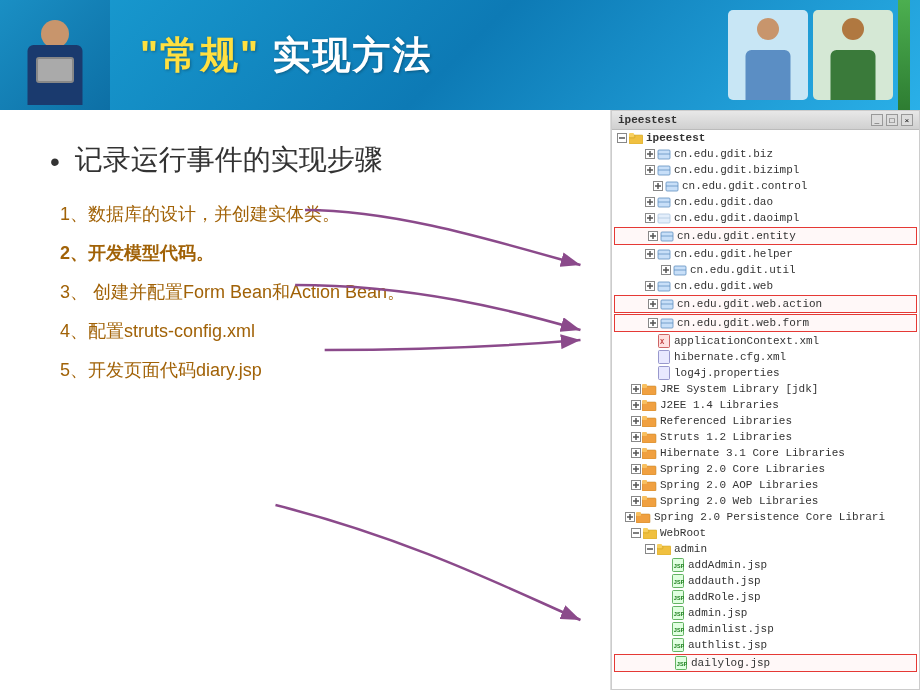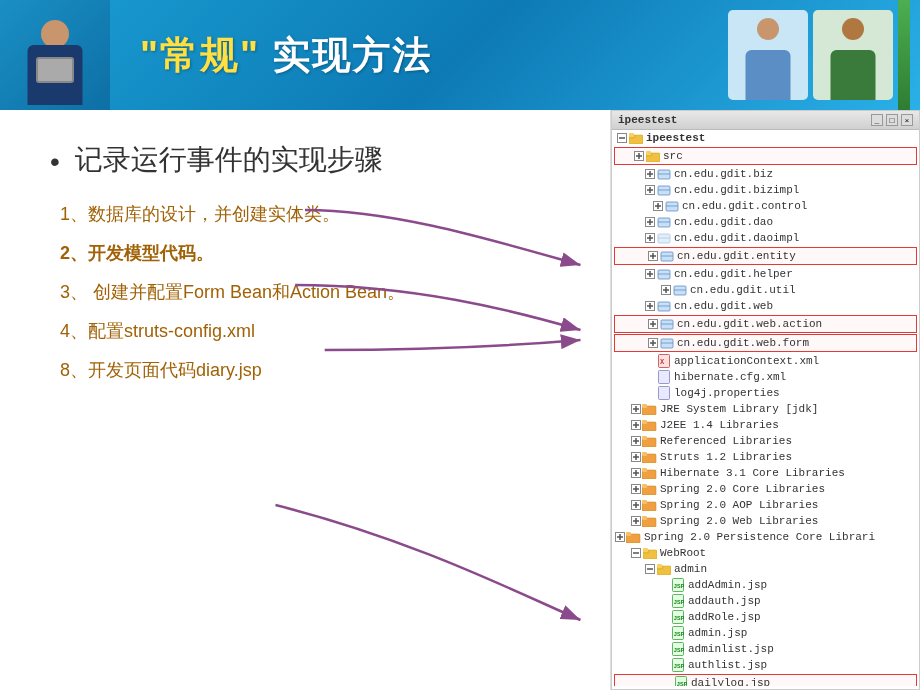--- a/index.html
+++ b/index.html
@@ -276,21 +276,21 @@
       <div class="step has-bold">
         <span style="font-weight:bold;">2、开发模型代码。</span>
       </div>
       <div class="step">
         <span>3、 创建并配置Form Bean和Action Bean。</span>
       </div>
       <div class="step">
         <span>4、配置struts-config.xml</span>
       </div>
       <div class="step">
-        <span>8、开发页面代码diary.jsp</span>
+        <span>5、开发页面代码diary.jsp</span>
       </div>
     </div>
 
     <svg class="arrows-svg" viewBox="0 0 620 580" preserveAspectRatio="none">
 
       <path d="M 310 100 C 400 100, 500 130, 590 155" stroke="#8b4a8b" stroke-width="2.5" fill="none" marker-end="url(#arrowhead)"></path>
 
       <path d="M 300 175 C 420 175, 520 200, 590 220" stroke="#8b4a8b" stroke-width="2.5" fill="none" marker-end="url(#arrowhead)"></path>
 
       <path d="M 330 240 C 430 240, 530 235, 590 230" stroke="#8b4a8b" stroke-width="2.5" fill="none" marker-end="url(#arrowhead)"></path>
@@ -325,415 +325,398 @@
             </span>
             <span class="tree-icon">
               <svg width="14" height="12" viewBox="0 0 14 12">
                 <rect x="0" y="3" width="14" height="9" rx="1" fill="#f0c040" stroke="#c8a020" stroke-width="0.5"></rect>
                 <rect x="0" y="3" width="6" height="3" rx="1" fill="#f0c040" stroke="#c8a020" stroke-width="0.5"></rect>
                 <rect x="0" y="1" width="5" height="4" rx="1" fill="#f8d060"></rect>
               </svg>
             </span>
             <span class="tree-label" style="font-weight: bold;">ipeestest</span>
           </div>
-          <div class="tree-item" style="padding-left: 18px; border: 1.5px solid rgb(229, 57, 53); background: rgb(255, 248, 248); margin: 1px 2px;">
-            <span class="tree-expand">
-              <svg width="10" height="10" viewBox="0 0 10 10">
-                <rect x="0.5" y="0.5" width="9" height="9" fill="white" stroke="#888"></rect>
-                <line x1="5" y1="2" x2="5" y2="8" stroke="#555" stroke-width="1.5"></line>
+          <div class="tree-item" style="padding-left: 32px;">
+            <span class="tree-expand">
+              <svg width="10" height="10" viewBox="0 0 10 10">
+                <rect x="0.5" y="0.5" width="9" height="9" fill="white" stroke="#888"></rect>
+                <line x1="5" y1="2" x2="5" y2="8" stroke="#555" stroke-width="1.5"></line>
+                <line x1="2" y1="5" x2="8" y2="5" stroke="#555" stroke-width="1.5"></line>
+              </svg>
+            </span>
+            <span class="tree-icon">
+              <svg width="14" height="12" viewBox="0 0 14 12">
+                <rect x="1" y="2" width="12" height="9" rx="1" fill="#c8dff8" stroke="#6090c0" stroke-width="0.8"></rect>
+                <line x1="1" y1="6" x2="13" y2="6" stroke="#6090c0" stroke-width="0.8"></line>
+              </svg>
+            </span>
+            <span class="tree-label">cn.edu.gdit.biz</span>
+          </div>
+          <div class="tree-item" style="padding-left: 32px;">
+            <span class="tree-expand">
+              <svg width="10" height="10" viewBox="0 0 10 10">
+                <rect x="0.5" y="0.5" width="9" height="9" fill="white" stroke="#888"></rect>
+                <line x1="5" y1="2" x2="5" y2="8" stroke="#555" stroke-width="1.5"></line>
+                <line x1="2" y1="5" x2="8" y2="5" stroke="#555" stroke-width="1.5"></line>
+              </svg>
+            </span>
+            <span class="tree-icon">
+              <svg width="14" height="12" viewBox="0 0 14 12">
+                <rect x="1" y="2" width="12" height="9" rx="1" fill="#c8dff8" stroke="#6090c0" stroke-width="0.8"></rect>
+                <line x1="1" y1="6" x2="13" y2="6" stroke="#6090c0" stroke-width="0.8"></line>
+              </svg>
+            </span>
+            <span class="tree-label">cn.edu.gdit.bizimpl</span>
+          </div>
+          <div class="tree-item" style="padding-left: 40px;">
+            <span class="tree-expand">
+              <svg width="10" height="10" viewBox="0 0 10 10">
+                <rect x="0.5" y="0.5" width="9" height="9" fill="white" stroke="#888"></rect>
+                <line x1="5" y1="2" x2="5" y2="8" stroke="#555" stroke-width="1.5"></line>
+                <line x1="2" y1="5" x2="8" y2="5" stroke="#555" stroke-width="1.5"></line>
+              </svg>
+            </span>
+            <span class="tree-icon">
+              <svg width="14" height="12" viewBox="0 0 14 12">
+                <rect x="1" y="2" width="12" height="9" rx="1" fill="#c8dff8" stroke="#6090c0" stroke-width="0.8"></rect>
+                <line x1="1" y1="6" x2="13" y2="6" stroke="#6090c0" stroke-width="0.8"></line>
+              </svg>
+            </span>
+            <span class="tree-label">cn.edu.gdit.control</span>
+          </div>
+          <div class="tree-item" style="padding-left: 32px;">
+            <span class="tree-expand">
+              <svg width="10" height="10" viewBox="0 0 10 10">
+                <rect x="0.5" y="0.5" width="9" height="9" fill="white" stroke="#888"></rect>
+                <line x1="5" y1="2" x2="5" y2="8" stroke="#555" stroke-width="1.5"></line>
+                <line x1="2" y1="5" x2="8" y2="5" stroke="#555" stroke-width="1.5"></line>
+              </svg>
+            </span>
+            <span class="tree-icon">
+              <svg width="14" height="12" viewBox="0 0 14 12">
+                <rect x="1" y="2" width="12" height="9" rx="1" fill="#c8dff8" stroke="#6090c0" stroke-width="0.8"></rect>
+                <line x1="1" y1="6" x2="13" y2="6" stroke="#6090c0" stroke-width="0.8"></line>
+              </svg>
+            </span>
+            <span class="tree-label">cn.edu.gdit.dao</span>
+          </div>
+          <div class="tree-item" style="padding-left: 32px;">
+            <span class="tree-expand">
+              <svg width="10" height="10" viewBox="0 0 10 10">
+                <rect x="0.5" y="0.5" width="9" height="9" fill="white" stroke="#888"></rect>
+                <line x1="5" y1="2" x2="5" y2="8" stroke="#555" stroke-width="1.5"></line>
+                <line x1="2" y1="5" x2="8" y2="5" stroke="#555" stroke-width="1.5"></line>
+              </svg>
+            </span>
+            <span class="tree-icon" style="opacity: 0.5;">
+              <svg width="14" height="12" viewBox="0 0 14 12">
+                <rect x="1" y="2" width="12" height="9" rx="1" fill="#c8dff8" stroke="#6090c0" stroke-width="0.8"></rect>
+                <line x1="1" y1="6" x2="13" y2="6" stroke="#6090c0" stroke-width="0.8"></line>
+              </svg>
+            </span>
+            <span class="tree-label">cn.edu.gdit.daoimpl</span>
+          </div>
+          <div class="tree-item" style="padding-left: 32px; border: 1.5px solid rgb(229, 57, 53); background: rgb(255, 248, 248); margin: 1px 2px;">
+            <span class="tree-expand">
+              <svg width="10" height="10" viewBox="0 0 10 10">
+                <rect x="0.5" y="0.5" width="9" height="9" fill="white" stroke="#888"></rect>
+                <line x1="5" y1="2" x2="5" y2="8" stroke="#555" stroke-width="1.5"></line>
+                <line x1="2" y1="5" x2="8" y2="5" stroke="#555" stroke-width="1.5"></line>
+              </svg>
+            </span>
+            <span class="tree-icon">
+              <svg width="14" height="12" viewBox="0 0 14 12">
+                <rect x="1" y="2" width="12" height="9" rx="1" fill="#c8dff8" stroke="#6090c0" stroke-width="0.8"></rect>
+                <line x1="1" y1="6" x2="13" y2="6" stroke="#6090c0" stroke-width="0.8"></line>
+              </svg>
+            </span>
+            <span class="tree-label">cn.edu.gdit.entity</span>
+          </div>
+          <div class="tree-item" style="padding-left: 32px;">
+            <span class="tree-expand">
+              <svg width="10" height="10" viewBox="0 0 10 10">
+                <rect x="0.5" y="0.5" width="9" height="9" fill="white" stroke="#888"></rect>
+                <line x1="5" y1="2" x2="5" y2="8" stroke="#555" stroke-width="1.5"></line>
+                <line x1="2" y1="5" x2="8" y2="5" stroke="#555" stroke-width="1.5"></line>
+              </svg>
+            </span>
+            <span class="tree-icon">
+              <svg width="14" height="12" viewBox="0 0 14 12">
+                <rect x="1" y="2" width="12" height="9" rx="1" fill="#c8dff8" stroke="#6090c0" stroke-width="0.8"></rect>
+                <line x1="1" y1="6" x2="13" y2="6" stroke="#6090c0" stroke-width="0.8"></line>
+              </svg>
+            </span>
+            <span class="tree-label">cn.edu.gdit.helper</span>
+          </div>
+          <div class="tree-item" style="padding-left: 48px;">
+            <span class="tree-expand">
+              <svg width="10" height="10" viewBox="0 0 10 10">
+                <rect x="0.5" y="0.5" width="9" height="9" fill="white" stroke="#888"></rect>
+                <line x1="5" y1="2" x2="5" y2="8" stroke="#555" stroke-width="1.5"></line>
+                <line x1="2" y1="5" x2="8" y2="5" stroke="#555" stroke-width="1.5"></line>
+              </svg>
+            </span>
+            <span class="tree-icon">
+              <svg width="14" height="12" viewBox="0 0 14 12">
+                <rect x="1" y="2" width="12" height="9" rx="1" fill="#c8dff8" stroke="#6090c0" stroke-width="0.8"></rect>
+                <line x1="1" y1="6" x2="13" y2="6" stroke="#6090c0" stroke-width="0.8"></line>
+              </svg>
+            </span>
+            <span class="tree-label">cn.edu.gdit.util</span>
+          </div>
+          <div class="tree-item" style="padding-left: 32px;">
+            <span class="tree-expand">
+              <svg width="10" height="10" viewBox="0 0 10 10">
+                <rect x="0.5" y="0.5" width="9" height="9" fill="white" stroke="#888"></rect>
+                <line x1="5" y1="2" x2="5" y2="8" stroke="#555" stroke-width="1.5"></line>
+                <line x1="2" y1="5" x2="8" y2="5" stroke="#555" stroke-width="1.5"></line>
+              </svg>
+            </span>
+            <span class="tree-icon">
+              <svg width="14" height="12" viewBox="0 0 14 12">
+                <rect x="1" y="2" width="12" height="9" rx="1" fill="#c8dff8" stroke="#6090c0" stroke-width="0.8"></rect>
+                <line x1="1" y1="6" x2="13" y2="6" stroke="#6090c0" stroke-width="0.8"></line>
+              </svg>
+            </span>
+            <span class="tree-label">cn.edu.gdit.web</span>
+          </div>
+          <div class="tree-item" style="padding-left: 32px; border: 1.5px solid rgb(229, 57, 53); background: rgb(255, 248, 248); margin: 1px 2px;">
+            <span class="tree-expand">
+              <svg width="10" height="10" viewBox="0 0 10 10">
+                <rect x="0.5" y="0.5" width="9" height="9" fill="white" stroke="#888"></rect>
+                <line x1="5" y1="2" x2="5" y2="8" stroke="#555" stroke-width="1.5"></line>
+                <line x1="2" y1="5" x2="8" y2="5" stroke="#555" stroke-width="1.5"></line>
+              </svg>
+            </span>
+            <span class="tree-icon">
+              <svg width="14" height="12" viewBox="0 0 14 12">
+                <rect x="1" y="2" width="12" height="9" rx="1" fill="#c8dff8" stroke="#6090c0" stroke-width="0.8"></rect>
+                <line x1="1" y1="6" x2="13" y2="6" stroke="#6090c0" stroke-width="0.8"></line>
+              </svg>
+            </span>
+            <span class="tree-label">cn.edu.gdit.web.action</span>
+          </div>
+          <div class="tree-item" style="padding-left: 32px; border: 1.5px solid rgb(229, 57, 53); background: rgb(255, 248, 248); margin: 1px 2px;">
+            <span class="tree-expand">
+              <svg width="10" height="10" viewBox="0 0 10 10">
+                <rect x="0.5" y="0.5" width="9" height="9" fill="white" stroke="#888"></rect>
+                <line x1="5" y1="2" x2="5" y2="8" stroke="#555" stroke-width="1.5"></line>
+                <line x1="2" y1="5" x2="8" y2="5" stroke="#555" stroke-width="1.5"></line>
+              </svg>
+            </span>
+            <span class="tree-icon">
+              <svg width="14" height="12" viewBox="0 0 14 12">
+                <rect x="1" y="2" width="12" height="9" rx="1" fill="#c8dff8" stroke="#6090c0" stroke-width="0.8"></rect>
+                <line x1="1" y1="6" x2="13" y2="6" stroke="#6090c0" stroke-width="0.8"></line>
+              </svg>
+            </span>
+            <span class="tree-label">cn.edu.gdit.web.form</span>
+          </div>
+          <div class="tree-item" style="padding-left: 32px;">
+            <span class="tree-expand" style="width: 12px;"></span>
+            <span class="tree-icon">
+              <svg width="12" height="14" viewBox="0 0 12 14">
+                <rect x="0.5" y="0.5" width="11" height="13" rx="1" fill="#ffe0e0" stroke="#c04040" stroke-width="0.8"></rect>
+                <text x="2" y="10" font-size="7" fill="#c04040" font-weight="bold">X</text>
+              </svg>
+            </span>
+            <span class="tree-label">applicationContext.xml</span>
+          </div>
+          <div class="tree-item" style="padding-left: 32px;">
+            <span class="tree-expand" style="width: 12px;"></span>
+            <span class="tree-icon">
+              <svg width="12" height="14" viewBox="0 0 12 14">
+                <rect x="0.5" y="0.5" width="11" height="13" rx="1" fill="#e8e8ff" stroke="#8080c0" stroke-width="0.8"></rect>
+              </svg>
+            </span>
+            <span class="tree-label">hibernate.cfg.xml</span>
+          </div>
+          <div class="tree-item" style="padding-left: 32px;">
+            <span class="tree-expand" style="width: 12px;"></span>
+            <span class="tree-icon">
+              <svg width="12" height="14" viewBox="0 0 12 14">
+                <rect x="0.5" y="0.5" width="11" height="13" rx="1" fill="#e8e8ff" stroke="#8080c0" stroke-width="0.8"></rect>
+              </svg>
+            </span>
+            <span class="tree-label">log4j.properties</span>
+          </div>
+          <div class="tree-item" style="padding-left: 18px;">
+            <span class="tree-expand">
+              <svg width="10" height="10" viewBox="0 0 10 10">
+                <rect x="0.5" y="0.5" width="9" height="9" fill="white" stroke="#888"></rect>
+                <line x1="5" y1="2" x2="5" y2="8" stroke="#555" stroke-width="1.5"></line>
+                <line x1="2" y1="5" x2="8" y2="5" stroke="#555" stroke-width="1.5"></line>
+              </svg>
+            </span>
+            <span class="tree-icon">
+              <svg width="16" height="12" viewBox="0 0 16 12">
+                <rect x="0" y="3" width="14" height="9" rx="1" fill="#f0a040" stroke="#c08020" stroke-width="0.5"></rect>
+                <rect x="0" y="1" width="5" height="4" rx="1" fill="#f8c060"></rect>
+              </svg>
+            </span>
+            <span class="tree-label">JRE System Library [jdk]</span>
+          </div>
+          <div class="tree-item" style="padding-left: 18px;">
+            <span class="tree-expand">
+              <svg width="10" height="10" viewBox="0 0 10 10">
+                <rect x="0.5" y="0.5" width="9" height="9" fill="white" stroke="#888"></rect>
+                <line x1="5" y1="2" x2="5" y2="8" stroke="#555" stroke-width="1.5"></line>
+                <line x1="2" y1="5" x2="8" y2="5" stroke="#555" stroke-width="1.5"></line>
+              </svg>
+            </span>
+            <span class="tree-icon">
+              <svg width="16" height="12" viewBox="0 0 16 12">
+                <rect x="0" y="3" width="14" height="9" rx="1" fill="#f0a040" stroke="#c08020" stroke-width="0.5"></rect>
+                <rect x="0" y="1" width="5" height="4" rx="1" fill="#f8c060"></rect>
+              </svg>
+            </span>
+            <span class="tree-label">J2EE 1.4 Libraries</span>
+          </div>
+          <div class="tree-item" style="padding-left: 18px; text-align: right;">
+            <span class="tree-expand">
+              <svg width="10" height="10" viewBox="0 0 10 10">
+                <rect x="0.5" y="0.5" width="9" height="9" fill="white" stroke="#888"></rect>
+                <line x1="5" y1="2" x2="5" y2="8" stroke="#555" stroke-width="1.5"></line>
+                <line x1="2" y1="5" x2="8" y2="5" stroke="#555" stroke-width="1.5"></line>
+              </svg>
+            </span>
+            <span class="tree-icon">
+              <svg width="16" height="12" viewBox="0 0 16 12">
+                <rect x="0" y="3" width="14" height="9" rx="1" fill="#f0a040" stroke="#c08020" stroke-width="0.5"></rect>
+                <rect x="0" y="1" width="5" height="4" rx="1" fill="#f8c060"></rect>
+              </svg>
+            </span>
+            <span class="tree-label">Referenced Libraries</span>
+          </div>
+          <div class="tree-item" style="padding-left: 18px;">
+            <span class="tree-expand">
+              <svg width="10" height="10" viewBox="0 0 10 10">
+                <rect x="0.5" y="0.5" width="9" height="9" fill="white" stroke="#888"></rect>
+                <line x1="5" y1="2" x2="5" y2="8" stroke="#555" stroke-width="1.5"></line>
+                <line x1="2" y1="5" x2="8" y2="5" stroke="#555" stroke-width="1.5"></line>
+              </svg>
+            </span>
+            <span class="tree-icon">
+              <svg width="16" height="12" viewBox="0 0 16 12">
+                <rect x="0" y="3" width="14" height="9" rx="1" fill="#f0a040" stroke="#c08020" stroke-width="0.5"></rect>
+                <rect x="0" y="1" width="5" height="4" rx="1" fill="#f8c060"></rect>
+              </svg>
+            </span>
+            <span class="tree-label">Struts 1.2 Libraries</span>
+          </div>
+          <div class="tree-item" style="padding-left: 18px;">
+            <span class="tree-expand">
+              <svg width="10" height="10" viewBox="0 0 10 10">
+                <rect x="0.5" y="0.5" width="9" height="9" fill="white" stroke="#888"></rect>
+                <line x1="5" y1="2" x2="5" y2="8" stroke="#555" stroke-width="1.5"></line>
+                <line x1="2" y1="5" x2="8" y2="5" stroke="#555" stroke-width="1.5"></line>
+              </svg>
+            </span>
+            <span class="tree-icon">
+              <svg width="16" height="12" viewBox="0 0 16 12">
+                <rect x="0" y="3" width="14" height="9" rx="1" fill="#f0a040" stroke="#c08020" stroke-width="0.5"></rect>
+                <rect x="0" y="1" width="5" height="4" rx="1" fill="#f8c060"></rect>
+              </svg>
+            </span>
+            <span class="tree-label">Hibernate 3.1 Core Libraries</span>
+          </div>
+          <div class="tree-item" style="padding-left: 18px;">
+            <span class="tree-expand">
+              <svg width="10" height="10" viewBox="0 0 10 10">
+                <rect x="0.5" y="0.5" width="9" height="9" fill="white" stroke="#888"></rect>
+                <line x1="5" y1="2" x2="5" y2="8" stroke="#555" stroke-width="1.5"></line>
+                <line x1="2" y1="5" x2="8" y2="5" stroke="#555" stroke-width="1.5"></line>
+              </svg>
+            </span>
+            <span class="tree-icon">
+              <svg width="16" height="12" viewBox="0 0 16 12">
+                <rect x="0" y="3" width="14" height="9" rx="1" fill="#f0a040" stroke="#c08020" stroke-width="0.5"></rect>
+                <rect x="0" y="1" width="5" height="4" rx="1" fill="#f8c060"></rect>
+              </svg>
+            </span>
+            <span class="tree-label">Spring 2.0 Core Libraries</span>
+          </div>
+          <div class="tree-item" style="padding-left: 18px;">
+            <span class="tree-expand">
+              <svg width="10" height="10" viewBox="0 0 10 10">
+                <rect x="0.5" y="0.5" width="9" height="9" fill="white" stroke="#888"></rect>
+                <line x1="5" y1="2" x2="5" y2="8" stroke="#555" stroke-width="1.5"></line>
+                <line x1="2" y1="5" x2="8" y2="5" stroke="#555" stroke-width="1.5"></line>
+              </svg>
+            </span>
+            <span class="tree-icon">
+              <svg width="16" height="12" viewBox="0 0 16 12">
+                <rect x="0" y="3" width="14" height="9" rx="1" fill="#f0a040" stroke="#c08020" stroke-width="0.5"></rect>
+                <rect x="0" y="1" width="5" height="4" rx="1" fill="#f8c060"></rect>
+              </svg>
+            </span>
+            <span class="tree-label">Spring 2.0 AOP Libraries</span>
+          </div>
+          <div class="tree-item" style="padding-left: 18px;">
+            <span class="tree-expand">
+              <svg width="10" height="10" viewBox="0 0 10 10">
+                <rect x="0.5" y="0.5" width="9" height="9" fill="white" stroke="#888"></rect>
+                <line x1="5" y1="2" x2="5" y2="8" stroke="#555" stroke-width="1.5"></line>
+                <line x1="2" y1="5" x2="8" y2="5" stroke="#555" stroke-width="1.5"></line>
+              </svg>
+            </span>
+            <span class="tree-icon">
+              <svg width="16" height="12" viewBox="0 0 16 12">
+                <rect x="0" y="3" width="14" height="9" rx="1" fill="#f0a040" stroke="#c08020" stroke-width="0.5"></rect>
+                <rect x="0" y="1" width="5" height="4" rx="1" fill="#f8c060"></rect>
+              </svg>
+            </span>
+            <span class="tree-label">Spring 2.0 Web Libraries</span>
+          </div>
+          <div class="tree-item" style="padding-left: 12px;">
+            <span class="tree-expand">
+              <svg width="10" height="10" viewBox="0 0 10 10">
+                <rect x="0.5" y="0.5" width="9" height="9" fill="white" stroke="#888"></rect>
+                <line x1="5" y1="2" x2="5" y2="8" stroke="#555" stroke-width="1.5"></line>
+                <line x1="2" y1="5" x2="8" y2="5" stroke="#555" stroke-width="1.5"></line>
+              </svg>
+            </span>
+            <span class="tree-icon">
+              <svg width="16" height="12" viewBox="0 0 16 12">
+                <rect x="0" y="3" width="14" height="9" rx="1" fill="#f0a040" stroke="#c08020" stroke-width="0.5"></rect>
+                <rect x="0" y="1" width="5" height="4" rx="1" fill="#f8c060"></rect>
+              </svg>
+            </span>
+            <span class="tree-label">Spring 2.0 Persistence Core Librari</span>
+          </div>
+          <div class="tree-item" style="padding-left: 18px;">
+            <span class="tree-expand">
+              <svg width="10" height="10" viewBox="0 0 10 10">
+                <rect x="0.5" y="0.5" width="9" height="9" fill="white" stroke="#888"></rect>
                 <line x1="2" y1="5" x2="8" y2="5" stroke="#555" stroke-width="1.5"></line>
               </svg>
             </span>
             <span class="tree-icon">
               <svg width="14" height="12" viewBox="0 0 14 12">
                 <rect x="0" y="3" width="14" height="9" rx="1" fill="#f0c040" stroke="#c8a020" stroke-width="0.5"></rect>
                 <rect x="0" y="3" width="6" height="3" rx="1" fill="#f0c040" stroke="#c8a020" stroke-width="0.5"></rect>
                 <rect x="0" y="1" width="5" height="4" rx="1" fill="#f8d060"></rect>
               </svg>
             </span>
-            <span class="tree-label">src</span>
-          </div>
-          <div class="tree-item" style="padding-left: 32px;">
-            <span class="tree-expand">
-              <svg width="10" height="10" viewBox="0 0 10 10">
-                <rect x="0.5" y="0.5" width="9" height="9" fill="white" stroke="#888"></rect>
-                <line x1="5" y1="2" x2="5" y2="8" stroke="#555" stroke-width="1.5"></line>
-                <line x1="2" y1="5" x2="8" y2="5" stroke="#555" stroke-width="1.5"></line>
-              </svg>
-            </span>
-            <span class="tree-icon">
-              <svg width="14" height="12" viewBox="0 0 14 12">
-                <rect x="1" y="2" width="12" height="9" rx="1" fill="#c8dff8" stroke="#6090c0" stroke-width="0.8"></rect>
-                <line x1="1" y1="6" x2="13" y2="6" stroke="#6090c0" stroke-width="0.8"></line>
-              </svg>
-            </span>
-            <span class="tree-label">cn.edu.gdit.biz</span>
-          </div>
-          <div class="tree-item" style="padding-left: 32px;">
-            <span class="tree-expand">
-              <svg width="10" height="10" viewBox="0 0 10 10">
-                <rect x="0.5" y="0.5" width="9" height="9" fill="white" stroke="#888"></rect>
-                <line x1="5" y1="2" x2="5" y2="8" stroke="#555" stroke-width="1.5"></line>
-                <line x1="2" y1="5" x2="8" y2="5" stroke="#555" stroke-width="1.5"></line>
-              </svg>
-            </span>
-            <span class="tree-icon">
-              <svg width="14" height="12" viewBox="0 0 14 12">
-                <rect x="1" y="2" width="12" height="9" rx="1" fill="#c8dff8" stroke="#6090c0" stroke-width="0.8"></rect>
-                <line x1="1" y1="6" x2="13" y2="6" stroke="#6090c0" stroke-width="0.8"></line>
-              </svg>
-            </span>
-            <span class="tree-label">cn.edu.gdit.bizimpl</span>
-          </div>
-          <div class="tree-item" style="padding-left: 40px;">
-            <span class="tree-expand">
-              <svg width="10" height="10" viewBox="0 0 10 10">
-                <rect x="0.5" y="0.5" width="9" height="9" fill="white" stroke="#888"></rect>
-                <line x1="5" y1="2" x2="5" y2="8" stroke="#555" stroke-width="1.5"></line>
-                <line x1="2" y1="5" x2="8" y2="5" stroke="#555" stroke-width="1.5"></line>
-              </svg>
-            </span>
-            <span class="tree-icon">
-              <svg width="14" height="12" viewBox="0 0 14 12">
-                <rect x="1" y="2" width="12" height="9" rx="1" fill="#c8dff8" stroke="#6090c0" stroke-width="0.8"></rect>
-                <line x1="1" y1="6" x2="13" y2="6" stroke="#6090c0" stroke-width="0.8"></line>
-              </svg>
-            </span>
-            <span class="tree-label">cn.edu.gdit.control</span>
-          </div>
-          <div class="tree-item" style="padding-left: 32px;">
-            <span class="tree-expand">
-              <svg width="10" height="10" viewBox="0 0 10 10">
-                <rect x="0.5" y="0.5" width="9" height="9" fill="white" stroke="#888"></rect>
-                <line x1="5" y1="2" x2="5" y2="8" stroke="#555" stroke-width="1.5"></line>
-                <line x1="2" y1="5" x2="8" y2="5" stroke="#555" stroke-width="1.5"></line>
-              </svg>
-            </span>
-            <span class="tree-icon">
-              <svg width="14" height="12" viewBox="0 0 14 12">
-                <rect x="1" y="2" width="12" height="9" rx="1" fill="#c8dff8" stroke="#6090c0" stroke-width="0.8"></rect>
-                <line x1="1" y1="6" x2="13" y2="6" stroke="#6090c0" stroke-width="0.8"></line>
-              </svg>
-            </span>
-            <span class="tree-label">cn.edu.gdit.dao</span>
-          </div>
-          <div class="tree-item" style="padding-left: 32px;">
-            <span class="tree-expand">
-              <svg width="10" height="10" viewBox="0 0 10 10">
-                <rect x="0.5" y="0.5" width="9" height="9" fill="white" stroke="#888"></rect>
-                <line x1="5" y1="2" x2="5" y2="8" stroke="#555" stroke-width="1.5"></line>
-                <line x1="2" y1="5" x2="8" y2="5" stroke="#555" stroke-width="1.5"></line>
-              </svg>
-            </span>
-            <span class="tree-icon" style="opacity: 0.5;">
-              <svg width="14" height="12" viewBox="0 0 14 12">
-                <rect x="1" y="2" width="12" height="9" rx="1" fill="#c8dff8" stroke="#6090c0" stroke-width="0.8"></rect>
-                <line x1="1" y1="6" x2="13" y2="6" stroke="#6090c0" stroke-width="0.8"></line>
-              </svg>
-            </span>
-            <span class="tree-label">cn.edu.gdit.daoimpl</span>
-          </div>
-          <div class="tree-item" style="padding-left: 32px; border: 1.5px solid rgb(229, 57, 53); background: rgb(255, 248, 248); margin: 1px 2px;">
-            <span class="tree-expand">
-              <svg width="10" height="10" viewBox="0 0 10 10">
-                <rect x="0.5" y="0.5" width="9" height="9" fill="white" stroke="#888"></rect>
-                <line x1="5" y1="2" x2="5" y2="8" stroke="#555" stroke-width="1.5"></line>
-                <line x1="2" y1="5" x2="8" y2="5" stroke="#555" stroke-width="1.5"></line>
-              </svg>
-            </span>
-            <span class="tree-icon">
-              <svg width="14" height="12" viewBox="0 0 14 12">
-                <rect x="1" y="2" width="12" height="9" rx="1" fill="#c8dff8" stroke="#6090c0" stroke-width="0.8"></rect>
-                <line x1="1" y1="6" x2="13" y2="6" stroke="#6090c0" stroke-width="0.8"></line>
-              </svg>
-            </span>
-            <span class="tree-label">cn.edu.gdit.entity</span>
-          </div>
-          <div class="tree-item" style="padding-left: 32px;">
-            <span class="tree-expand">
-              <svg width="10" height="10" viewBox="0 0 10 10">
-                <rect x="0.5" y="0.5" width="9" height="9" fill="white" stroke="#888"></rect>
-                <line x1="5" y1="2" x2="5" y2="8" stroke="#555" stroke-width="1.5"></line>
-                <line x1="2" y1="5" x2="8" y2="5" stroke="#555" stroke-width="1.5"></line>
-              </svg>
-            </span>
-            <span class="tree-icon">
-              <svg width="14" height="12" viewBox="0 0 14 12">
-                <rect x="1" y="2" width="12" height="9" rx="1" fill="#c8dff8" stroke="#6090c0" stroke-width="0.8"></rect>
-                <line x1="1" y1="6" x2="13" y2="6" stroke="#6090c0" stroke-width="0.8"></line>
-              </svg>
-            </span>
-            <span class="tree-label">cn.edu.gdit.helper</span>
-          </div>
-          <div class="tree-item" style="padding-left: 48px;">
-            <span class="tree-expand">
-              <svg width="10" height="10" viewBox="0 0 10 10">
-                <rect x="0.5" y="0.5" width="9" height="9" fill="white" stroke="#888"></rect>
-                <line x1="5" y1="2" x2="5" y2="8" stroke="#555" stroke-width="1.5"></line>
-                <line x1="2" y1="5" x2="8" y2="5" stroke="#555" stroke-width="1.5"></line>
-              </svg>
-            </span>
-            <span class="tree-icon">
-              <svg width="14" height="12" viewBox="0 0 14 12">
-                <rect x="1" y="2" width="12" height="9" rx="1" fill="#c8dff8" stroke="#6090c0" stroke-width="0.8"></rect>
-                <line x1="1" y1="6" x2="13" y2="6" stroke="#6090c0" stroke-width="0.8"></line>
-              </svg>
-            </span>
-            <span class="tree-label">cn.edu.gdit.util</span>
-          </div>
-          <div class="tree-item" style="padding-left: 32px;">
-            <span class="tree-expand">
-              <svg width="10" height="10" viewBox="0 0 10 10">
-                <rect x="0.5" y="0.5" width="9" height="9" fill="white" stroke="#888"></rect>
-                <line x1="5" y1="2" x2="5" y2="8" stroke="#555" stroke-width="1.5"></line>
-                <line x1="2" y1="5" x2="8" y2="5" stroke="#555" stroke-width="1.5"></line>
-              </svg>
-            </span>
-            <span class="tree-icon">
-              <svg width="14" height="12" viewBox="0 0 14 12">
-                <rect x="1" y="2" width="12" height="9" rx="1" fill="#c8dff8" stroke="#6090c0" stroke-width="0.8"></rect>
-                <line x1="1" y1="6" x2="13" y2="6" stroke="#6090c0" stroke-width="0.8"></line>
-              </svg>
-            </span>
-            <span class="tree-label">cn.edu.gdit.web</span>
-          </div>
-          <div class="tree-item" style="padding-left: 32px; border: 1.5px solid rgb(229, 57, 53); background: rgb(255, 248, 248); margin: 1px 2px;">
-            <span class="tree-expand">
-              <svg width="10" height="10" viewBox="0 0 10 10">
-                <rect x="0.5" y="0.5" width="9" height="9" fill="white" stroke="#888"></rect>
-                <line x1="5" y1="2" x2="5" y2="8" stroke="#555" stroke-width="1.5"></line>
-                <line x1="2" y1="5" x2="8" y2="5" stroke="#555" stroke-width="1.5"></line>
-              </svg>
-            </span>
-            <span class="tree-icon">
-              <svg width="14" height="12" viewBox="0 0 14 12">
-                <rect x="1" y="2" width="12" height="9" rx="1" fill="#c8dff8" stroke="#6090c0" stroke-width="0.8"></rect>
-                <line x1="1" y1="6" x2="13" y2="6" stroke="#6090c0" stroke-width="0.8"></line>
-              </svg>
-            </span>
-            <span class="tree-label">cn.edu.gdit.web.action</span>
-          </div>
-          <div class="tree-item" style="padding-left: 32px; border: 1.5px solid rgb(229, 57, 53); background: rgb(255, 248, 248); margin: 1px 2px;">
-            <span class="tree-expand">
-              <svg width="10" height="10" viewBox="0 0 10 10">
-                <rect x="0.5" y="0.5" width="9" height="9" fill="white" stroke="#888"></rect>
-                <line x1="5" y1="2" x2="5" y2="8" stroke="#555" stroke-width="1.5"></line>
-                <line x1="2" y1="5" x2="8" y2="5" stroke="#555" stroke-width="1.5"></line>
-              </svg>
-            </span>
-            <span class="tree-icon">
-              <svg width="14" height="12" viewBox="0 0 14 12">
-                <rect x="1" y="2" width="12" height="9" rx="1" fill="#c8dff8" stroke="#6090c0" stroke-width="0.8"></rect>
-                <line x1="1" y1="6" x2="13" y2="6" stroke="#6090c0" stroke-width="0.8"></line>
-              </svg>
-            </span>
-            <span class="tree-label">cn.edu.gdit.web.form</span>
-          </div>
-          <div class="tree-item" style="padding-left: 32px;">
-            <span class="tree-expand" style="width: 12px;"></span>
-            <span class="tree-icon">
-              <svg width="12" height="14" viewBox="0 0 12 14">
-                <rect x="0.5" y="0.5" width="11" height="13" rx="1" fill="#ffe0e0" stroke="#c04040" stroke-width="0.8"></rect>
-                <text x="2" y="10" font-size="7" fill="#c04040" font-weight="bold">X</text>
-              </svg>
-            </span>
-            <span class="tree-label">applicationContext.xml</span>
-          </div>
-          <div class="tree-item" style="padding-left: 32px;">
-            <span class="tree-expand" style="width: 12px;"></span>
-            <span class="tree-icon">
-              <svg width="12" height="14" viewBox="0 0 12 14">
-                <rect x="0.5" y="0.5" width="11" height="13" rx="1" fill="#e8e8ff" stroke="#8080c0" stroke-width="0.8"></rect>
-              </svg>
-            </span>
-            <span class="tree-label">hibernate.cfg.xml</span>
-          </div>
-          <div class="tree-item" style="padding-left: 32px;">
-            <span class="tree-expand" style="width: 12px;"></span>
-            <span class="tree-icon">
-              <svg width="12" height="14" viewBox="0 0 12 14">
-                <rect x="0.5" y="0.5" width="11" height="13" rx="1" fill="#e8e8ff" stroke="#8080c0" stroke-width="0.8"></rect>
-              </svg>
-            </span>
-            <span class="tree-label">log4j.properties</span>
-          </div>
-          <div class="tree-item" style="padding-left: 18px;">
-            <span class="tree-expand">
-              <svg width="10" height="10" viewBox="0 0 10 10">
-                <rect x="0.5" y="0.5" width="9" height="9" fill="white" stroke="#888"></rect>
-                <line x1="5" y1="2" x2="5" y2="8" stroke="#555" stroke-width="1.5"></line>
-                <line x1="2" y1="5" x2="8" y2="5" stroke="#555" stroke-width="1.5"></line>
-              </svg>
-            </span>
-            <span class="tree-icon">
-              <svg width="16" height="12" viewBox="0 0 16 12">
-                <rect x="0" y="3" width="14" height="9" rx="1" fill="#f0a040" stroke="#c08020" stroke-width="0.5"></rect>
-                <rect x="0" y="1" width="5" height="4" rx="1" fill="#f8c060"></rect>
-              </svg>
-            </span>
-            <span class="tree-label">JRE System Library [jdk]</span>
-          </div>
-          <div class="tree-item" style="padding-left: 18px;">
-            <span class="tree-expand">
-              <svg width="10" height="10" viewBox="0 0 10 10">
-                <rect x="0.5" y="0.5" width="9" height="9" fill="white" stroke="#888"></rect>
-                <line x1="5" y1="2" x2="5" y2="8" stroke="#555" stroke-width="1.5"></line>
-                <line x1="2" y1="5" x2="8" y2="5" stroke="#555" stroke-width="1.5"></line>
-              </svg>
-            </span>
-            <span class="tree-icon">
-              <svg width="16" height="12" viewBox="0 0 16 12">
-                <rect x="0" y="3" width="14" height="9" rx="1" fill="#f0a040" stroke="#c08020" stroke-width="0.5"></rect>
-                <rect x="0" y="1" width="5" height="4" rx="1" fill="#f8c060"></rect>
-              </svg>
-            </span>
-            <span class="tree-label">J2EE 1.4 Libraries</span>
-          </div>
-          <div class="tree-item" style="padding-left: 18px; text-align: right;">
-            <span class="tree-expand">
-              <svg width="10" height="10" viewBox="0 0 10 10">
-                <rect x="0.5" y="0.5" width="9" height="9" fill="white" stroke="#888"></rect>
-                <line x1="5" y1="2" x2="5" y2="8" stroke="#555" stroke-width="1.5"></line>
-                <line x1="2" y1="5" x2="8" y2="5" stroke="#555" stroke-width="1.5"></line>
-              </svg>
-            </span>
-            <span class="tree-icon">
-              <svg width="16" height="12" viewBox="0 0 16 12">
-                <rect x="0" y="3" width="14" height="9" rx="1" fill="#f0a040" stroke="#c08020" stroke-width="0.5"></rect>
-                <rect x="0" y="1" width="5" height="4" rx="1" fill="#f8c060"></rect>
-              </svg>
-            </span>
-            <span class="tree-label">Referenced Libraries</span>
-          </div>
-          <div class="tree-item" style="padding-left: 18px;">
-            <span class="tree-expand">
-              <svg width="10" height="10" viewBox="0 0 10 10">
-                <rect x="0.5" y="0.5" width="9" height="9" fill="white" stroke="#888"></rect>
-                <line x1="5" y1="2" x2="5" y2="8" stroke="#555" stroke-width="1.5"></line>
-                <line x1="2" y1="5" x2="8" y2="5" stroke="#555" stroke-width="1.5"></line>
-              </svg>
-            </span>
-            <span class="tree-icon">
-              <svg width="16" height="12" viewBox="0 0 16 12">
-                <rect x="0" y="3" width="14" height="9" rx="1" fill="#f0a040" stroke="#c08020" stroke-width="0.5"></rect>
-                <rect x="0" y="1" width="5" height="4" rx="1" fill="#f8c060"></rect>
-              </svg>
-            </span>
-            <span class="tree-label">Struts 1.2 Libraries</span>
-          </div>
-          <div class="tree-item" style="padding-left: 18px;">
-            <span class="tree-expand">
-              <svg width="10" height="10" viewBox="0 0 10 10">
-                <rect x="0.5" y="0.5" width="9" height="9" fill="white" stroke="#888"></rect>
-                <line x1="5" y1="2" x2="5" y2="8" stroke="#555" stroke-width="1.5"></line>
-                <line x1="2" y1="5" x2="8" y2="5" stroke="#555" stroke-width="1.5"></line>
-              </svg>
-            </span>
-            <span class="tree-icon">
-              <svg width="16" height="12" viewBox="0 0 16 12">
-                <rect x="0" y="3" width="14" height="9" rx="1" fill="#f0a040" stroke="#c08020" stroke-width="0.5"></rect>
-                <rect x="0" y="1" width="5" height="4" rx="1" fill="#f8c060"></rect>
-              </svg>
-            </span>
-            <span class="tree-label">Hibernate 3.1 Core Libraries</span>
-          </div>
-          <div class="tree-item" style="padding-left: 18px;">
-            <span class="tree-expand">
-              <svg width="10" height="10" viewBox="0 0 10 10">
-                <rect x="0.5" y="0.5" width="9" height="9" fill="white" stroke="#888"></rect>
-                <line x1="5" y1="2" x2="5" y2="8" stroke="#555" stroke-width="1.5"></line>
-                <line x1="2" y1="5" x2="8" y2="5" stroke="#555" stroke-width="1.5"></line>
-              </svg>
-            </span>
-            <span class="tree-icon">
-              <svg width="16" height="12" viewBox="0 0 16 12">
-                <rect x="0" y="3" width="14" height="9" rx="1" fill="#f0a040" stroke="#c08020" stroke-width="0.5"></rect>
-                <rect x="0" y="1" width="5" height="4" rx="1" fill="#f8c060"></rect>
-              </svg>
-            </span>
-            <span class="tree-label">Spring 2.0 Core Libraries</span>
-          </div>
-          <div class="tree-item" style="padding-left: 18px;">
-            <span class="tree-expand">
-              <svg width="10" height="10" viewBox="0 0 10 10">
-                <rect x="0.5" y="0.5" width="9" height="9" fill="white" stroke="#888"></rect>
-                <line x1="5" y1="2" x2="5" y2="8" stroke="#555" stroke-width="1.5"></line>
-                <line x1="2" y1="5" x2="8" y2="5" stroke="#555" stroke-width="1.5"></line>
-              </svg>
-            </span>
-            <span class="tree-icon">
-              <svg width="16" height="12" viewBox="0 0 16 12">
-                <rect x="0" y="3" width="14" height="9" rx="1" fill="#f0a040" stroke="#c08020" stroke-width="0.5"></rect>
-                <rect x="0" y="1" width="5" height="4" rx="1" fill="#f8c060"></rect>
-              </svg>
-            </span>
-            <span class="tree-label">Spring 2.0 AOP Libraries</span>
-          </div>
-          <div class="tree-item" style="padding-left: 18px;">
-            <span class="tree-expand">
-              <svg width="10" height="10" viewBox="0 0 10 10">
-                <rect x="0.5" y="0.5" width="9" height="9" fill="white" stroke="#888"></rect>
-                <line x1="5" y1="2" x2="5" y2="8" stroke="#555" stroke-width="1.5"></line>
-                <line x1="2" y1="5" x2="8" y2="5" stroke="#555" stroke-width="1.5"></line>
-              </svg>
-            </span>
-            <span class="tree-icon">
-              <svg width="16" height="12" viewBox="0 0 16 12">
-                <rect x="0" y="3" width="14" height="9" rx="1" fill="#f0a040" stroke="#c08020" stroke-width="0.5"></rect>
-                <rect x="0" y="1" width="5" height="4" rx="1" fill="#f8c060"></rect>
-              </svg>
-            </span>
-            <span class="tree-label">Spring 2.0 Web Libraries</span>
-          </div>
-          <div class="tree-item" style="padding-left: 2px;">
-            <span class="tree-expand">
-              <svg width="10" height="10" viewBox="0 0 10 10">
-                <rect x="0.5" y="0.5" width="9" height="9" fill="white" stroke="#888"></rect>
-                <line x1="5" y1="2" x2="5" y2="8" stroke="#555" stroke-width="1.5"></line>
-                <line x1="2" y1="5" x2="8" y2="5" stroke="#555" stroke-width="1.5"></line>
-              </svg>
-            </span>
-            <span class="tree-icon">
-              <svg width="16" height="12" viewBox="0 0 16 12">
-                <rect x="0" y="3" width="14" height="9" rx="1" fill="#f0a040" stroke="#c08020" stroke-width="0.5"></rect>
-                <rect x="0" y="1" width="5" height="4" rx="1" fill="#f8c060"></rect>
-              </svg>
-            </span>
-            <span class="tree-label">Spring 2.0 Persistence Core Librari</span>
-          </div>
-          <div class="tree-item" style="padding-left: 18px;">
+            <span class="tree-label">WebRoot</span>
+          </div>
+          <div class="tree-item" style="padding-left: 32px;">
             <span class="tree-expand">
               <svg width="10" height="10" viewBox="0 0 10 10">
                 <rect x="0.5" y="0.5" width="9" height="9" fill="white" stroke="#888"></rect>
                 <line x1="2" y1="5" x2="8" y2="5" stroke="#555" stroke-width="1.5"></line>
               </svg>
             </span>
             <span class="tree-icon">
               <svg width="14" height="12" viewBox="0 0 14 12">
                 <rect x="0" y="3" width="14" height="9" rx="1" fill="#f0c040" stroke="#c8a020" stroke-width="0.5"></rect>
                 <rect x="0" y="3" width="6" height="3" rx="1" fill="#f0c040" stroke="#c8a020" stroke-width="0.5"></rect>
                 <rect x="0" y="1" width="5" height="4" rx="1" fill="#f8d060"></rect>
               </svg>
             </span>
-            <span class="tree-label">WebRoot</span>
-          </div>
-          <div class="tree-item" style="padding-left: 32px;">
-            <span class="tree-expand">
-              <svg width="10" height="10" viewBox="0 0 10 10">
-                <rect x="0.5" y="0.5" width="9" height="9" fill="white" stroke="#888"></rect>
-                <line x1="2" y1="5" x2="8" y2="5" stroke="#555" stroke-width="1.5"></line>
-              </svg>
-            </span>
-            <span class="tree-icon">
-              <svg width="14" height="12" viewBox="0 0 14 12">
-                <rect x="0" y="3" width="14" height="9" rx="1" fill="#f0c040" stroke="#c8a020" stroke-width="0.5"></rect>
-                <rect x="0" y="3" width="6" height="3" rx="1" fill="#f0c040" stroke="#c8a020" stroke-width="0.5"></rect>
-                <rect x="0" y="1" width="5" height="4" rx="1" fill="#f8d060"></rect>
-              </svg>
-            </span>
             <span class="tree-label">admin</span>
           </div>
           <div class="tree-item" style="padding-left: 46px;">
             <span class="tree-expand" style="width: 12px;"></span>
             <span class="tree-icon">
               <svg width="12" height="14" viewBox="0 0 12 14">
                 <rect x="0.5" y="0.5" width="11" height="13" rx="1" fill="#e0ffe0" stroke="#40a040" stroke-width="0.8"></rect>
                 <text x="1.5" y="10" font-size="6" fill="#208020" font-weight="bold">JSP</text>
               </svg>
             </span>

